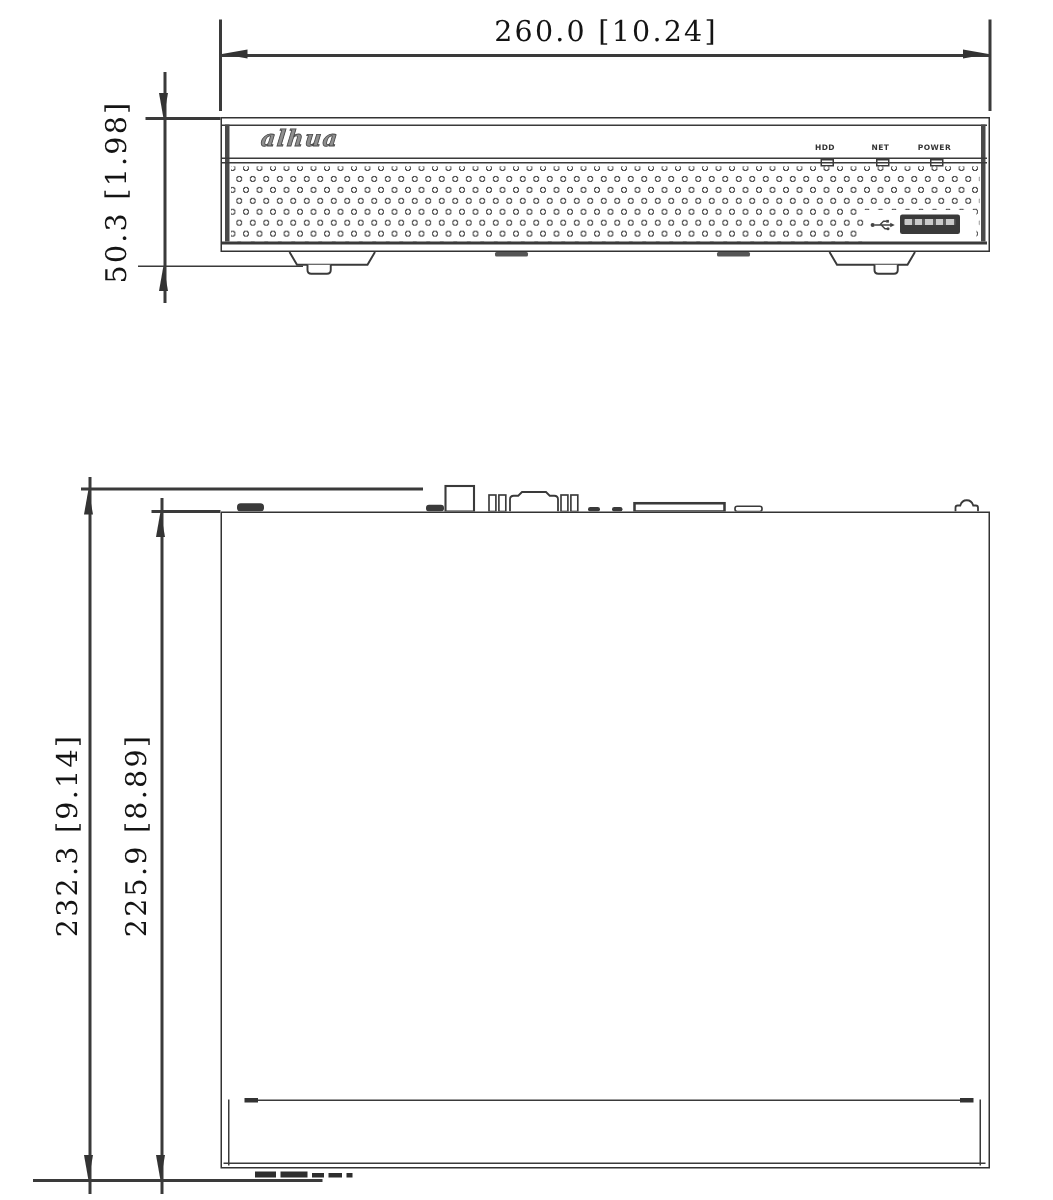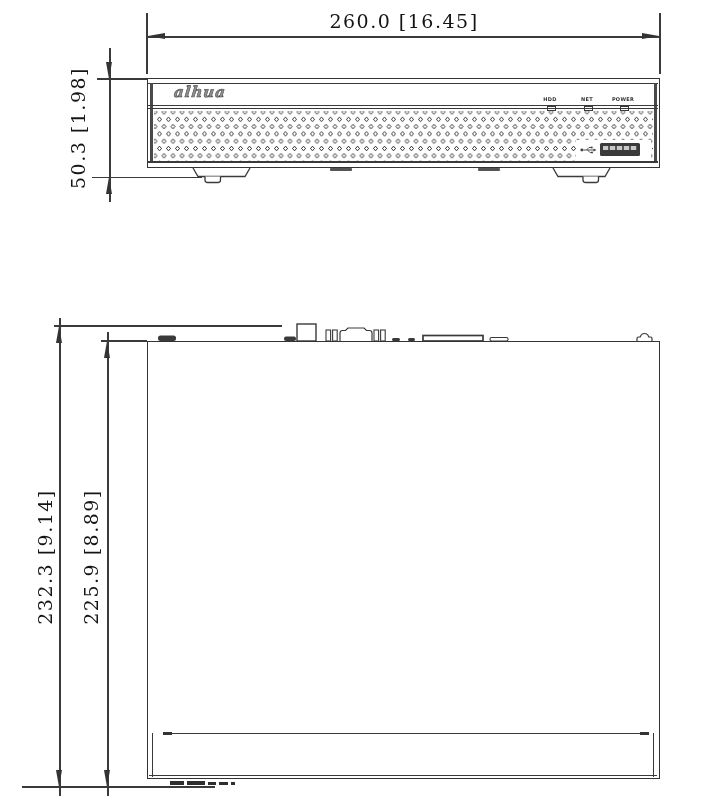--- a/index.html
+++ b/index.html
@@ -55,21 +55,21 @@
   }
   .dark-tab{position:absolute;background:#555;border-radius:1px;}
   .dash{position:absolute;background:#2e2e2e;}
   .tick{position:absolute;background:#333;}
 </style>
 </head>
 <body>
 
 <div id="stage">
 
-  <div class="dimtext center-h" style="left:404px;top:10px;">260.0 [16.45]</div>
+  <div class="dimtext center-h" style="left:404px;top:10px;">260.0 [10.24]</div>
   <div class="vline" style="left:146.4px;top:13px;height:61px;"></div>
   <div class="vline" style="left:659.4px;top:13px;height:61px;"></div>
   <div class="hline" style="left:147px;top:36.4px;width:513px;"></div>
   <div class="arr arr-left" style="left:148px;top:33.4px;"></div>
   <div class="arr arr-right" style="left:642px;top:33.4px;"></div>
 
   <div class="dimtext center-rot" style="left:78px;top:128px;">50.3 [1.98]</div>
   <div class="vline" style="left:109.4px;top:48px;height:154px;"></div>
   <div class="arr arr-down" style="left:106.4px;top:62px;"></div>
   <div class="arr arr-up" style="left:106.4px;top:177px;"></div>

